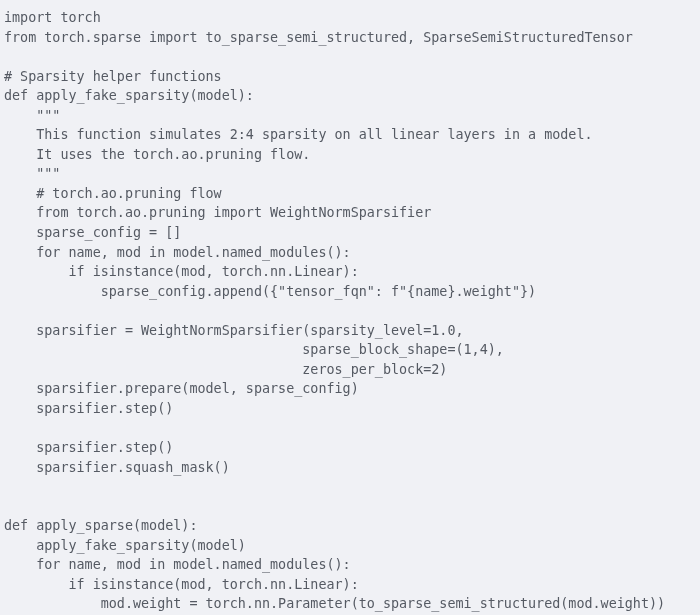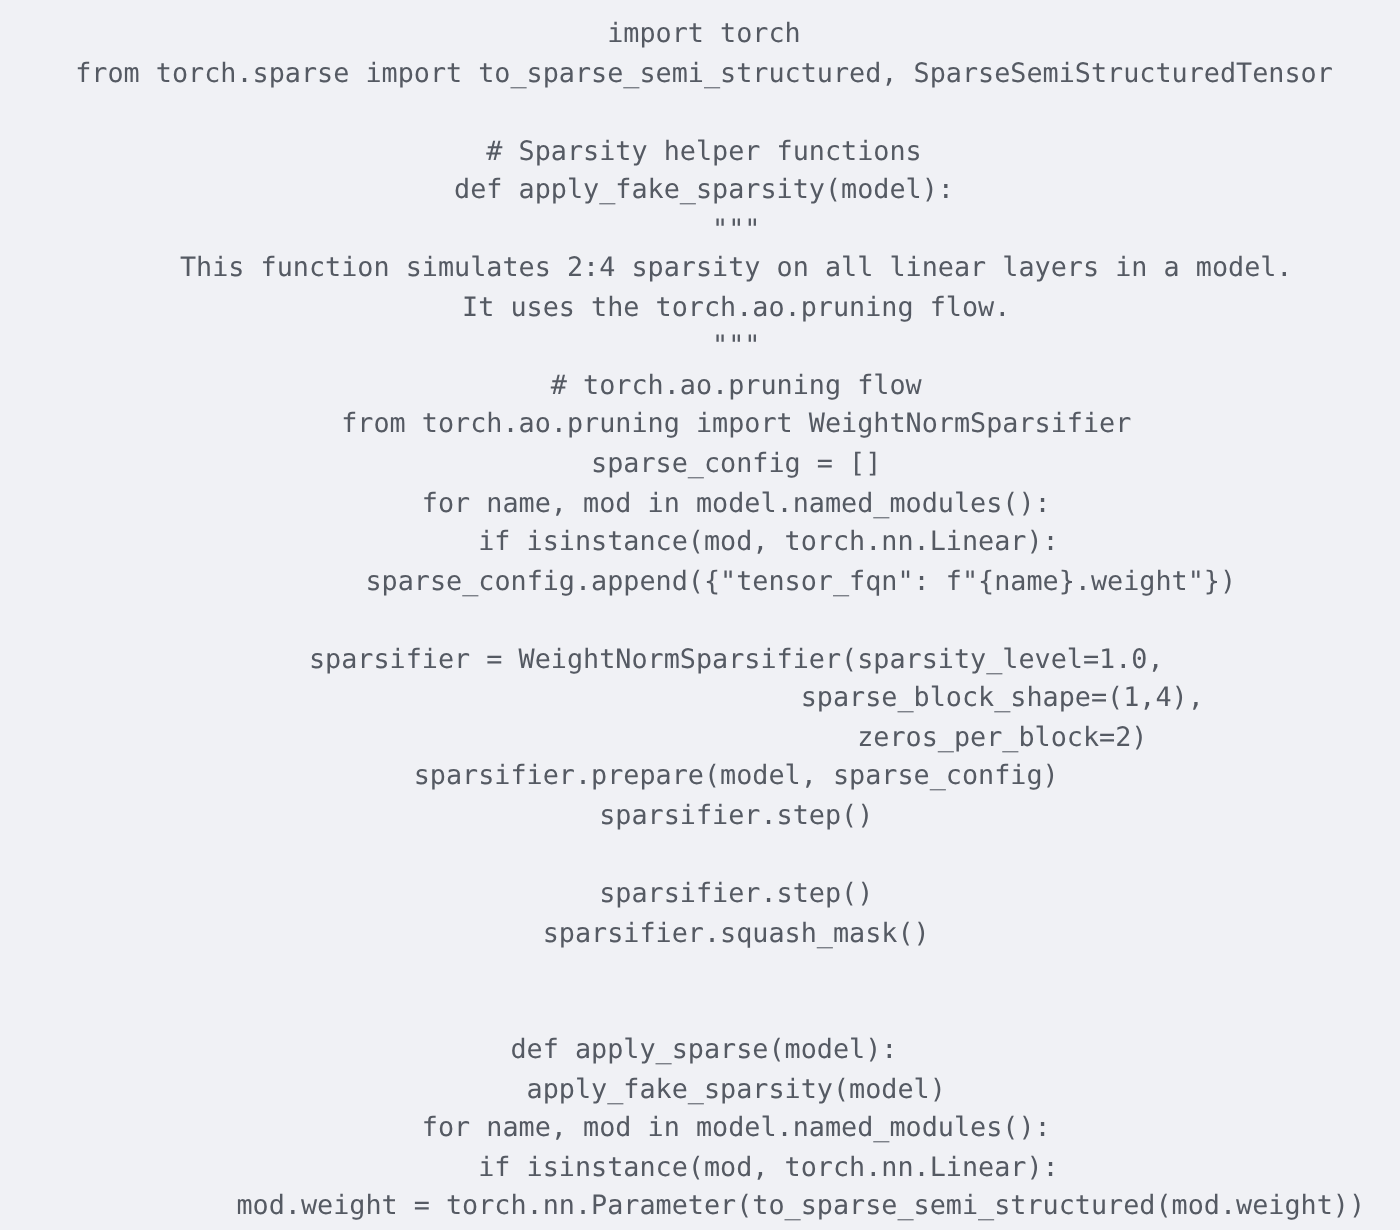--- a/index.html
+++ b/index.html
@@ -29,21 +29,20 @@
     line-height: 19.55px;
     color: #555a63;
     letter-spacing: 0px;
     font-weight: 400;
     -webkit-font-smoothing: antialiased;
   }
   .code-line {
     display: block;
     min-height: 19.55px;
     white-space: pre;
-    text-align: center;
   }
 </style>
 </head>
 <body style="background: rgb(240, 241, 245);">
 
 <div id="code-block" style="background: rgb(240, 241, 245);">
   <pre id="code-lines" style="color: rgb(85, 90, 99);"><span class="code-line">import torch</span><span class="code-line">from torch.sparse import to_sparse_semi_structured, SparseSemiStructuredTensor</span><span class="code-line">&nbsp;</span><span class="code-line"># Sparsity helper functions</span><span class="code-line">def apply_fake_sparsity(model):</span><span class="code-line">    """</span><span class="code-line">    This function simulates 2:4 sparsity on all linear layers in a model.</span><span class="code-line">    It uses the torch.ao.pruning flow.</span><span class="code-line">    """</span><span class="code-line">    # torch.ao.pruning flow</span><span class="code-line">    from torch.ao.pruning import WeightNormSparsifier</span><span class="code-line">    sparse_config = []</span><span class="code-line">    for name, mod in model.named_modules():</span><span class="code-line">        if isinstance(mod, torch.nn.Linear):</span><span class="code-line">            sparse_config.append({"tensor_fqn": f"{name}.weight"})</span><span class="code-line">&nbsp;</span><span class="code-line">    sparsifier = WeightNormSparsifier(sparsity_level=1.0,</span><span class="code-line">                                     sparse_block_shape=(1,4),</span><span class="code-line">                                     zeros_per_block=2)</span><span class="code-line">    sparsifier.prepare(model, sparse_config)</span><span class="code-line">    sparsifier.step()</span><span class="code-line">&nbsp;</span><span class="code-line">    sparsifier.step()</span><span class="code-line">    sparsifier.squash_mask()</span><span class="code-line">&nbsp;</span><span class="code-line">&nbsp;</span><span class="code-line">def apply_sparse(model):</span><span class="code-line">    apply_fake_sparsity(model)</span><span class="code-line">    for name, mod in model.named_modules():</span><span class="code-line">        if isinstance(mod, torch.nn.Linear):</span><span class="code-line">            mod.weight = torch.nn.Parameter(to_sparse_semi_structured(mod.weight))</span></pre>
 </div>
 
 </body></html>

